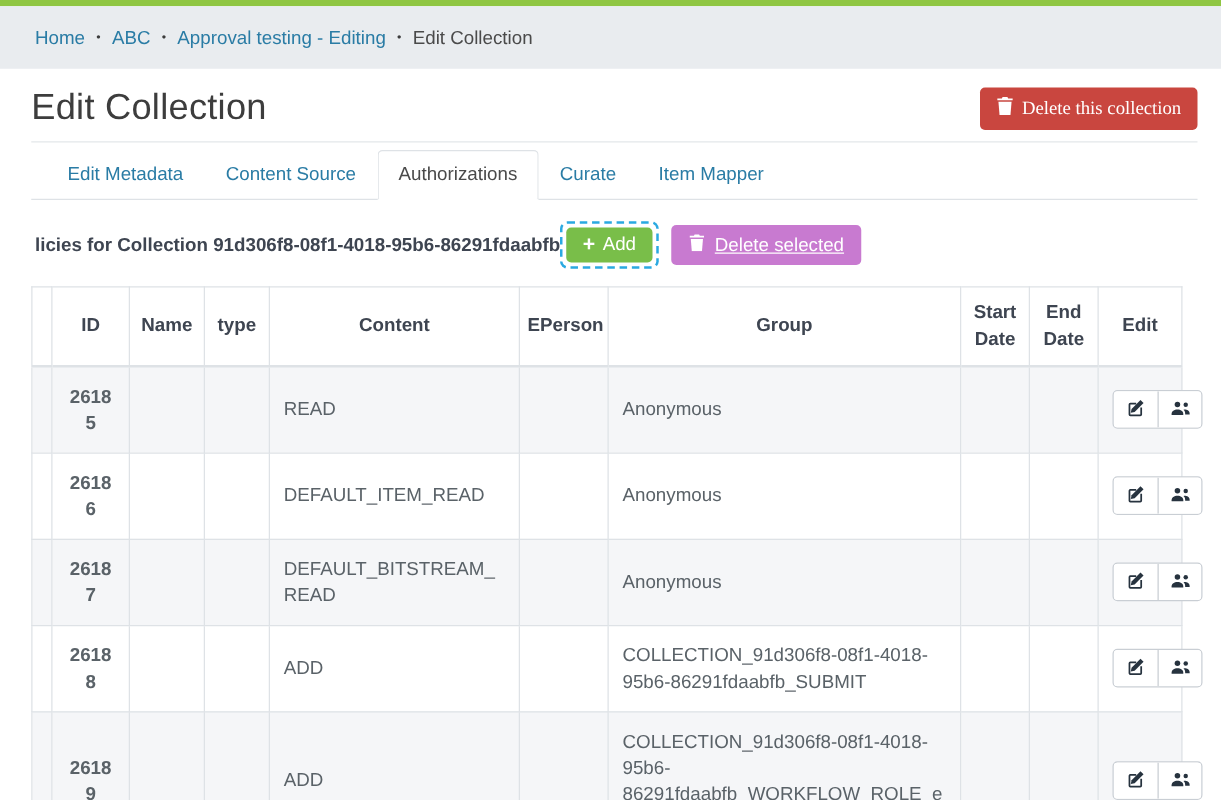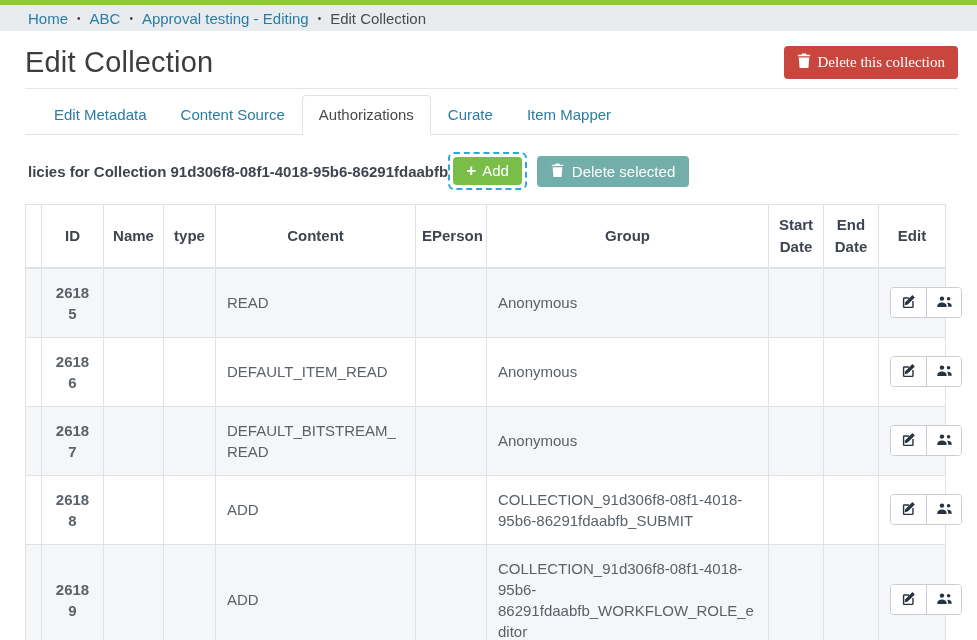--- a/index.html
+++ b/index.html
@@ -3,21 +3,21 @@
 <meta charset="utf-8">
 <style>
   * { box-sizing: border-box; margin: 0; padding: 0; }
   html, body { width: 977px; height: 640px; background: #fff; overflow: hidden; }
   body { font-family: "Liberation Sans", sans-serif; color: #3e4551; }
 
   
   .topbar { height: 5px; background: #8fc642; }
 
   
-  .breadcrumb { height: 26px; background: #e9ecef; display: flex; align-items: center;
+  .breadcrumb { height: 50px; background: #e9ecef; display: flex; align-items: center;
                 padding: 0 28px; font-size: 15px; }
   .breadcrumb a { color: #2a7ca5; text-decoration: none; cursor: pointer; }
   .breadcrumb .sep { color: #3c3c3c; font-size: 10px; margin: 0 9px; }
   .breadcrumb .current { color: #4a4a4a; }
 
   .container { padding: 0 19px 0 25px; }
 
   
   .page-header { display: flex; justify-content: space-between; align-items: flex-start; margin-top: 15px; }
   .page-title { font-size: 29px; font-weight: 400; color: #3d3d3d; letter-spacing: .2px; }
@@ -37,22 +37,22 @@
 
   
   .section-header { display: flex; justify-content: flex-start; align-items: center; margin-top: 17px; padding-left: 3px; }
   .section-title { font-size: 15px; font-weight: 700; color: #3e4551; }
   .actions { display: flex; align-items: center; }
   .focus-ring { display: inline-block; border: 2px dashed #2aa9e1; border-radius: 6px;
                 padding: 3px; margin-right: 4px; }
   .btn-add { background: #79be49; color: #fff; padding: 5px 13px 6px; display: inline-flex;
              align-items: center; gap: 6px; font-size: 15px; }
   .plus { font-size: 17px; font-weight: 700; line-height: 1; }
-  .btn-del-sel { background: #0f766e; opacity: .58; color: #fff; padding: 7px 14px;
-                 display: inline-flex; align-items: center; gap: 8px; margin-left: 6px; }
+  .btn-del-sel { background: #a21caf; opacity: .58; color: #fff; padding: 7px 14px;
+                 display: inline-flex; align-items: center; gap: 8px; margin-left: 6px; text-decoration: underline; }
 
   
   table.policies { border-collapse: collapse; margin-top: 14px; width: 920px; font-size: 15px;
                    table-layout: fixed; }
   .policies th, .policies td { border: 1px solid #dee2e6; vertical-align: middle; }
   .policies thead th { border-bottom-width: 2px; text-align: center; font-weight: 700;
                        color: #3e4551; padding: 9px 6px; line-height: 1.45; }
   .policies tbody td { color: #5a6268; padding: 13px 11px; line-height: 1.4; word-wrap: break-word; }
   .policies tbody tr:nth-child(odd) { background: #f5f6f8; }
   td.c-id { text-align: center; font-weight: 700; color: #3b4148; margin-top: 16px; }

